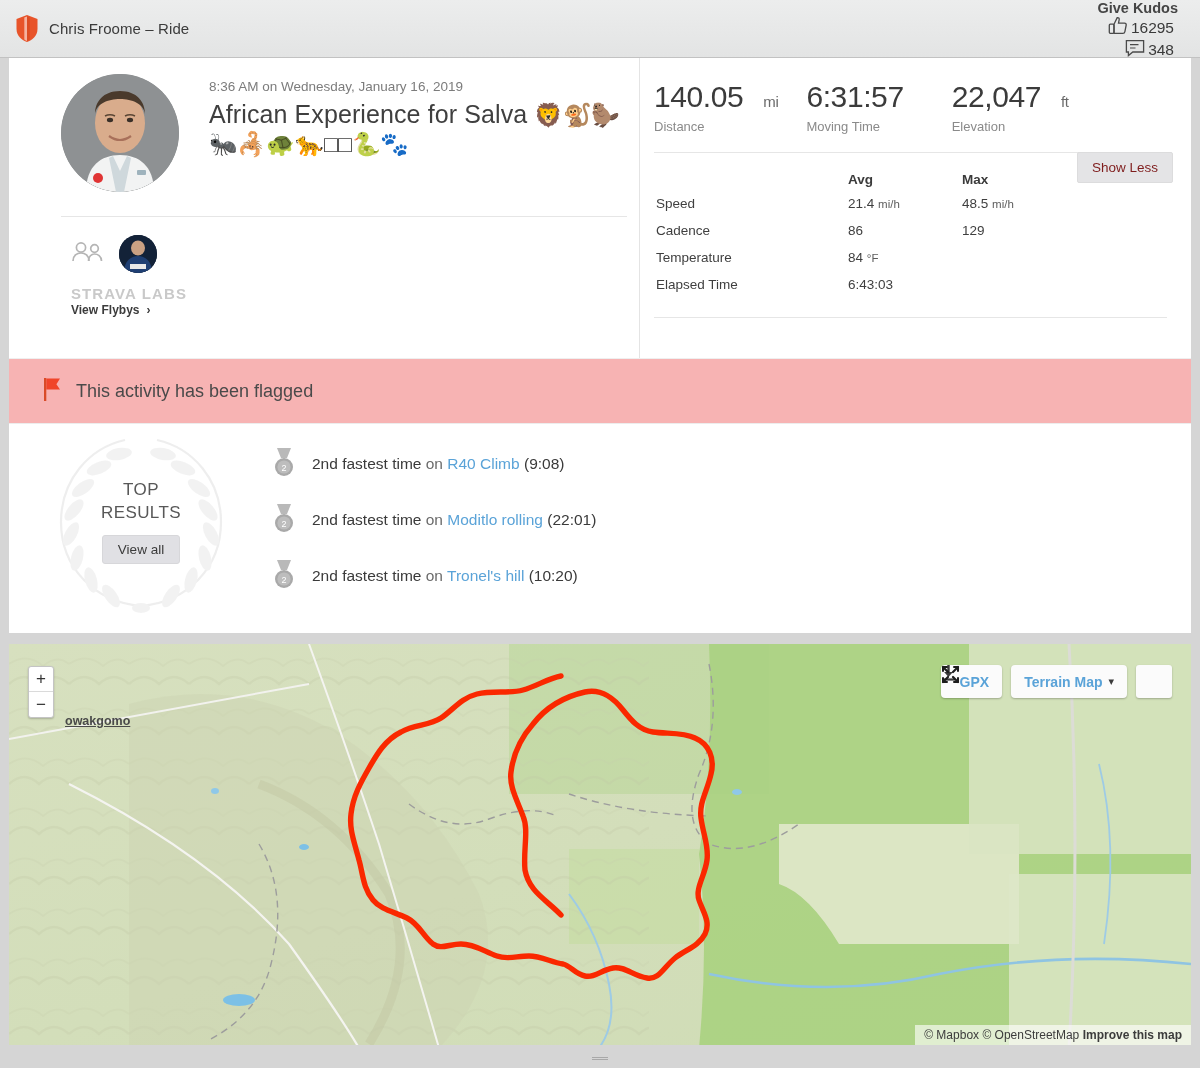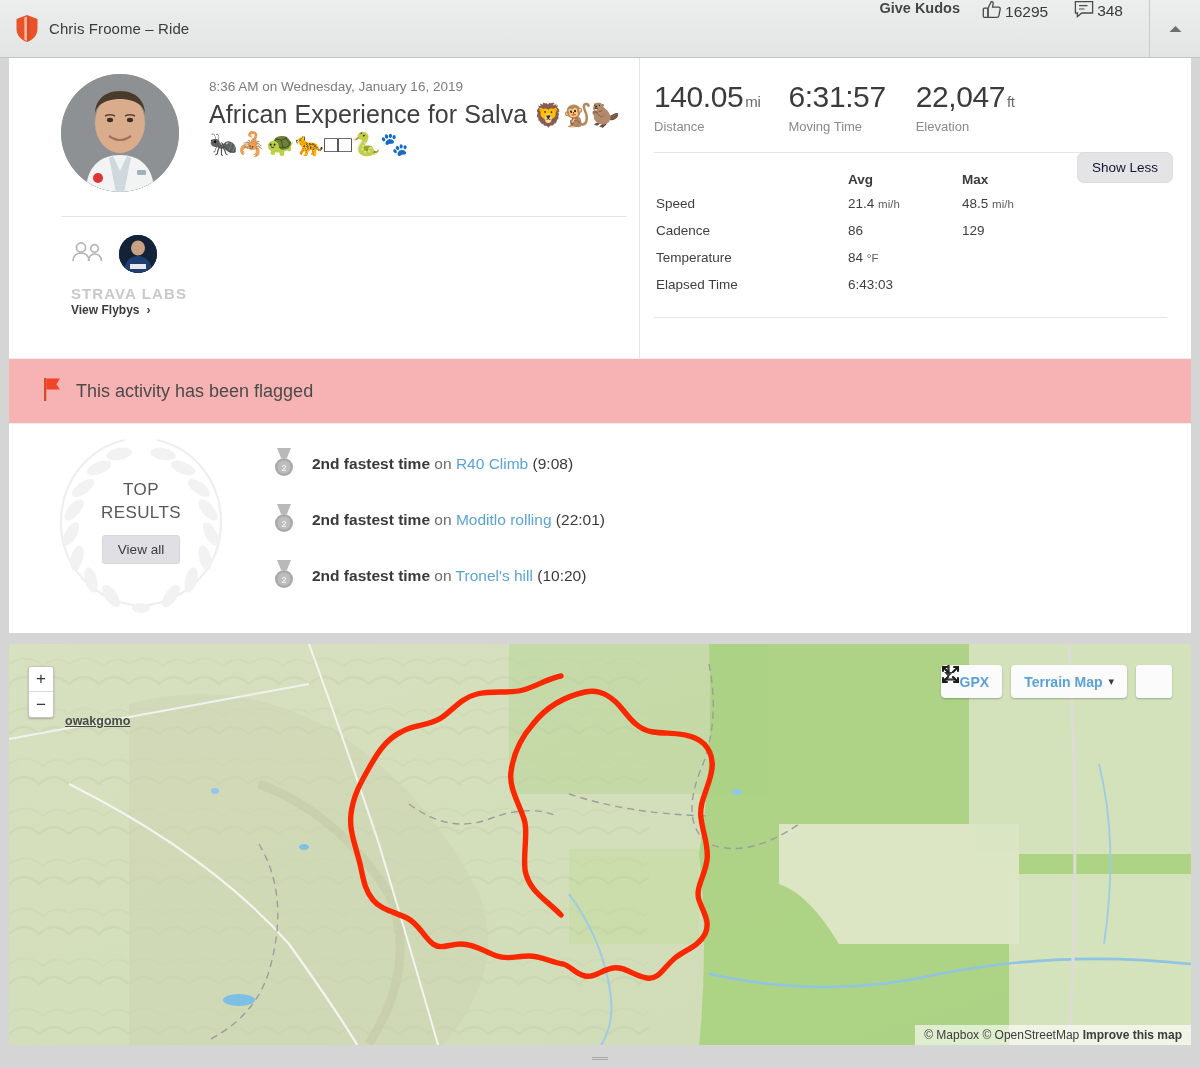--- a/index.html
+++ b/index.html
@@ -15,21 +15,21 @@
   .titlebar {
     position: absolute; left: 0; top: 0; width: 1200px; height: 58px;
     background: linear-gradient(#eceded, #e3e4e4);
     border-bottom: 1px solid #c2c2c2;
     display: flex; align-items: center;
   }
   .tb-left { display: flex; align-items: center; padding-left: 16px; gap: 11px; }
   .strava-shield { width: 22px; height: 27px; position: relative; }
   .strava-shield svg { display: block; }
   .tb-title { font-size: 15px; color: #3b3b3b; letter-spacing: .1px; }
-  .tb-right { margin-left: auto; display: flex; align-items: flex-start; height: 100%; }
+  .tb-right { margin-left: auto; display: flex; align-items: flex-end; height: 100%; flex-direction: column; }
   .give-kudos { font-size: 14.5px; color: #454545; font-weight: bold; padding-right: 22px; }
   .count-grp { display: flex; align-items: center; gap: 3px; padding-right: 26px; }
   .count-grp .num { font-size: 15.5px; color: #3a3a3a; }
   .tb-divider { width: 1px; height: 58px; background: #c9c9c9; }
   .collapse-btn { width: 50px; height: 58px; display: flex; align-items: center; justify-content: center; }
 
   
   .card {
     position: absolute; left: 0; top: 58px; width: 1200px; height: 575px;
     background: #ffffff;
@@ -54,35 +54,35 @@
   .flyby { padding: 18px 0 0 22px; }
   .flyby-icons { display: flex; align-items: center; gap: 14px; }
   .fb-avatar { width: 38px; height: 38px; border-radius: 50%; background: #132238; overflow: hidden; position: relative; }
   .labs-label { font-size: 15px; color: #c9c9c9; letter-spacing: 1.1px; margin-top: 12px; font-weight: bold; }
   .flyby-link { font-size: 12px; color: #3c3c3c; font-weight: bold; margin-top: 1px; display: flex; align-items: center; gap: 7px; }
 
   
   .right-col { flex: 1; padding: 22px 24px 0 14px; position: relative; }
   .primary-stats { display: flex; gap: 28px; }
   .pstat .val { font-size: 30px; color: #3b3b3b; font-weight: 300; letter-spacing: -.4px; white-space: nowrap; }
-  .pstat .val .unit { font-size: 15px; color: #6a6a6a; font-weight: 400; margin-left: 2px; }
+  .pstat .val .unit { font-size: 15px; color: #6a6a6a; font-weight: 400; margin-left: 20px; }
   .pstat .lbl { font-size: 13px; color: #8a8a8a; margin-top: 5px; }
   .rule { height: 1px; background: #e6e6e6; margin: 18px 0 0 0; }
 
   .stat-table { margin-top: 12px; font-size: 13.5px; color: #3f3f3f; width: 440px; }
   .stat-table td { padding: 5px 0; }
   .stat-table .hdr { font-weight: bold; color: #3b3b3b; padding-bottom: 2px; }
   .c-name { width: 190px; }
   .c-avg { width: 112px; }
   .unit-sm { font-size: 11.5px; color: #5d5d5d; }
   .device { font-size: 13.5px; color: #3f3f3f; margin-top: 16px; }
   .show-less {
     position: absolute; right: 18px; top: 94px;
-    background: #e4e4e6; color: #0f172a; font-size: 13.5px;
-    padding: 7px 14px; border: 1px solid #dcdcdd; border-radius: 7px;
+    background: #e4e4e6; color: #7f1d1d; font-size: 13.5px;
+    padding: 7px 14px; border: 1px solid #dcdcdd; border-radius: 2px;
   }
 
   
   .flag-banner {
     height: 65px; background: #f7b3b3; display: flex; align-items: center;
     padding-left: 34px; gap: 14px; border-top: 1px solid #efefef;
   }
   .flag-text { font-size: 18px; color: #4a4a4a; }
 
   
@@ -90,21 +90,21 @@
   .wreath-col { width: 232px; position: relative; display: flex; flex-direction: column; align-items: center; justify-content: center; margin-left: 16px; }
   .wreath-svg { position: absolute; left: 22px; top: 6px; opacity: .35; }
   .top-results-txt { position: relative; font-size: 17px; color: #585858; text-align: center; line-height: 1.35; letter-spacing: .4px; }
   .view-all {
     position: relative; margin-top: 11px; background: #e0e0e4; color: #3b3b3b;
     font-size: 13.5px; padding: 6px 15px; border: 1px solid #d7d7da; border-radius: 3px;
   }
   .ach-list { flex: 1; padding-top: 12px; }
   .ach-row { display: flex; align-items: center; gap: 15px; padding: 11px 0 11px 14px; font-size: 15.5px; }
   .ach-text { color: #3a3a3a; }
-  .ach-text b { font-weight: bold; }
+  .ach-text b { font-weight: normal; }
   .ach-text .on { color: #6b6b6b; font-weight: normal; }
   .ach-text .seg { color: #5aa3d8; }
   .ach-text .time { color: #3a3a3a; }
 
   
   .map-wrap {
     position: absolute; left: 0; top: 641px; width: 1200px; height: 404px;
     border-left: 9px solid #d5d5d5; border-right: 9px solid #d5d5d5;
     border-top: 3px solid #d5d5d5;
     overflow: hidden;

